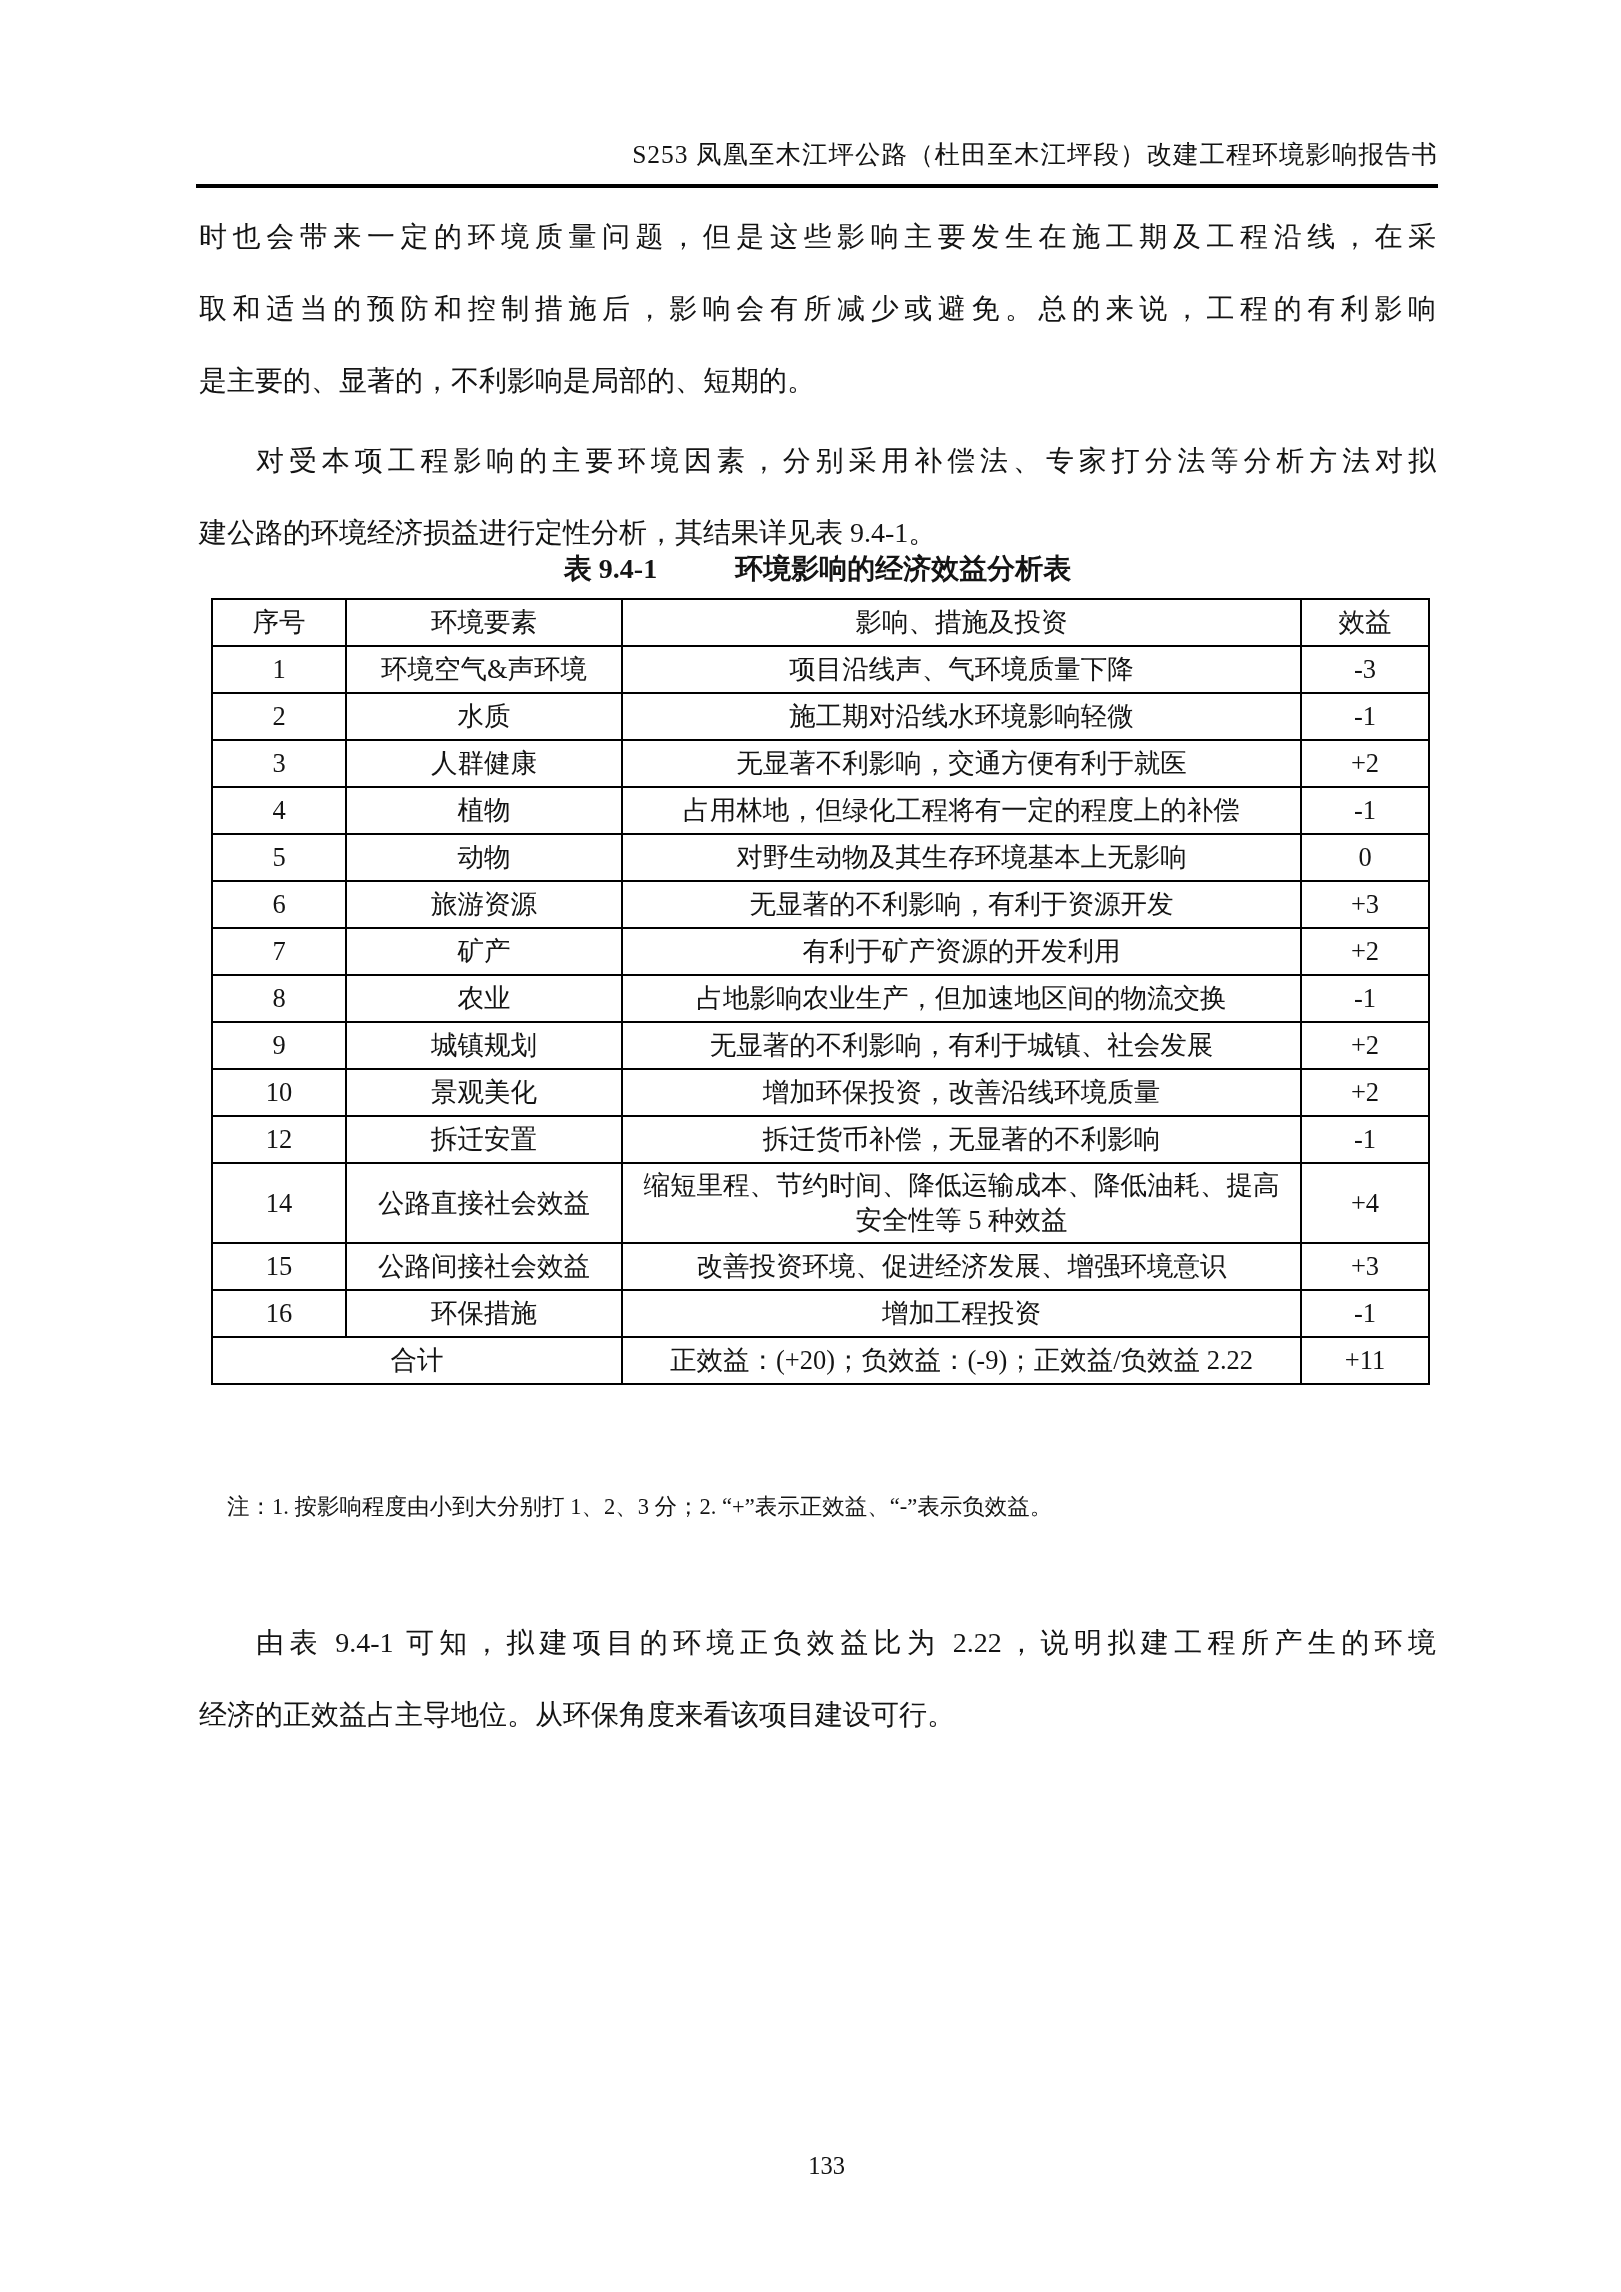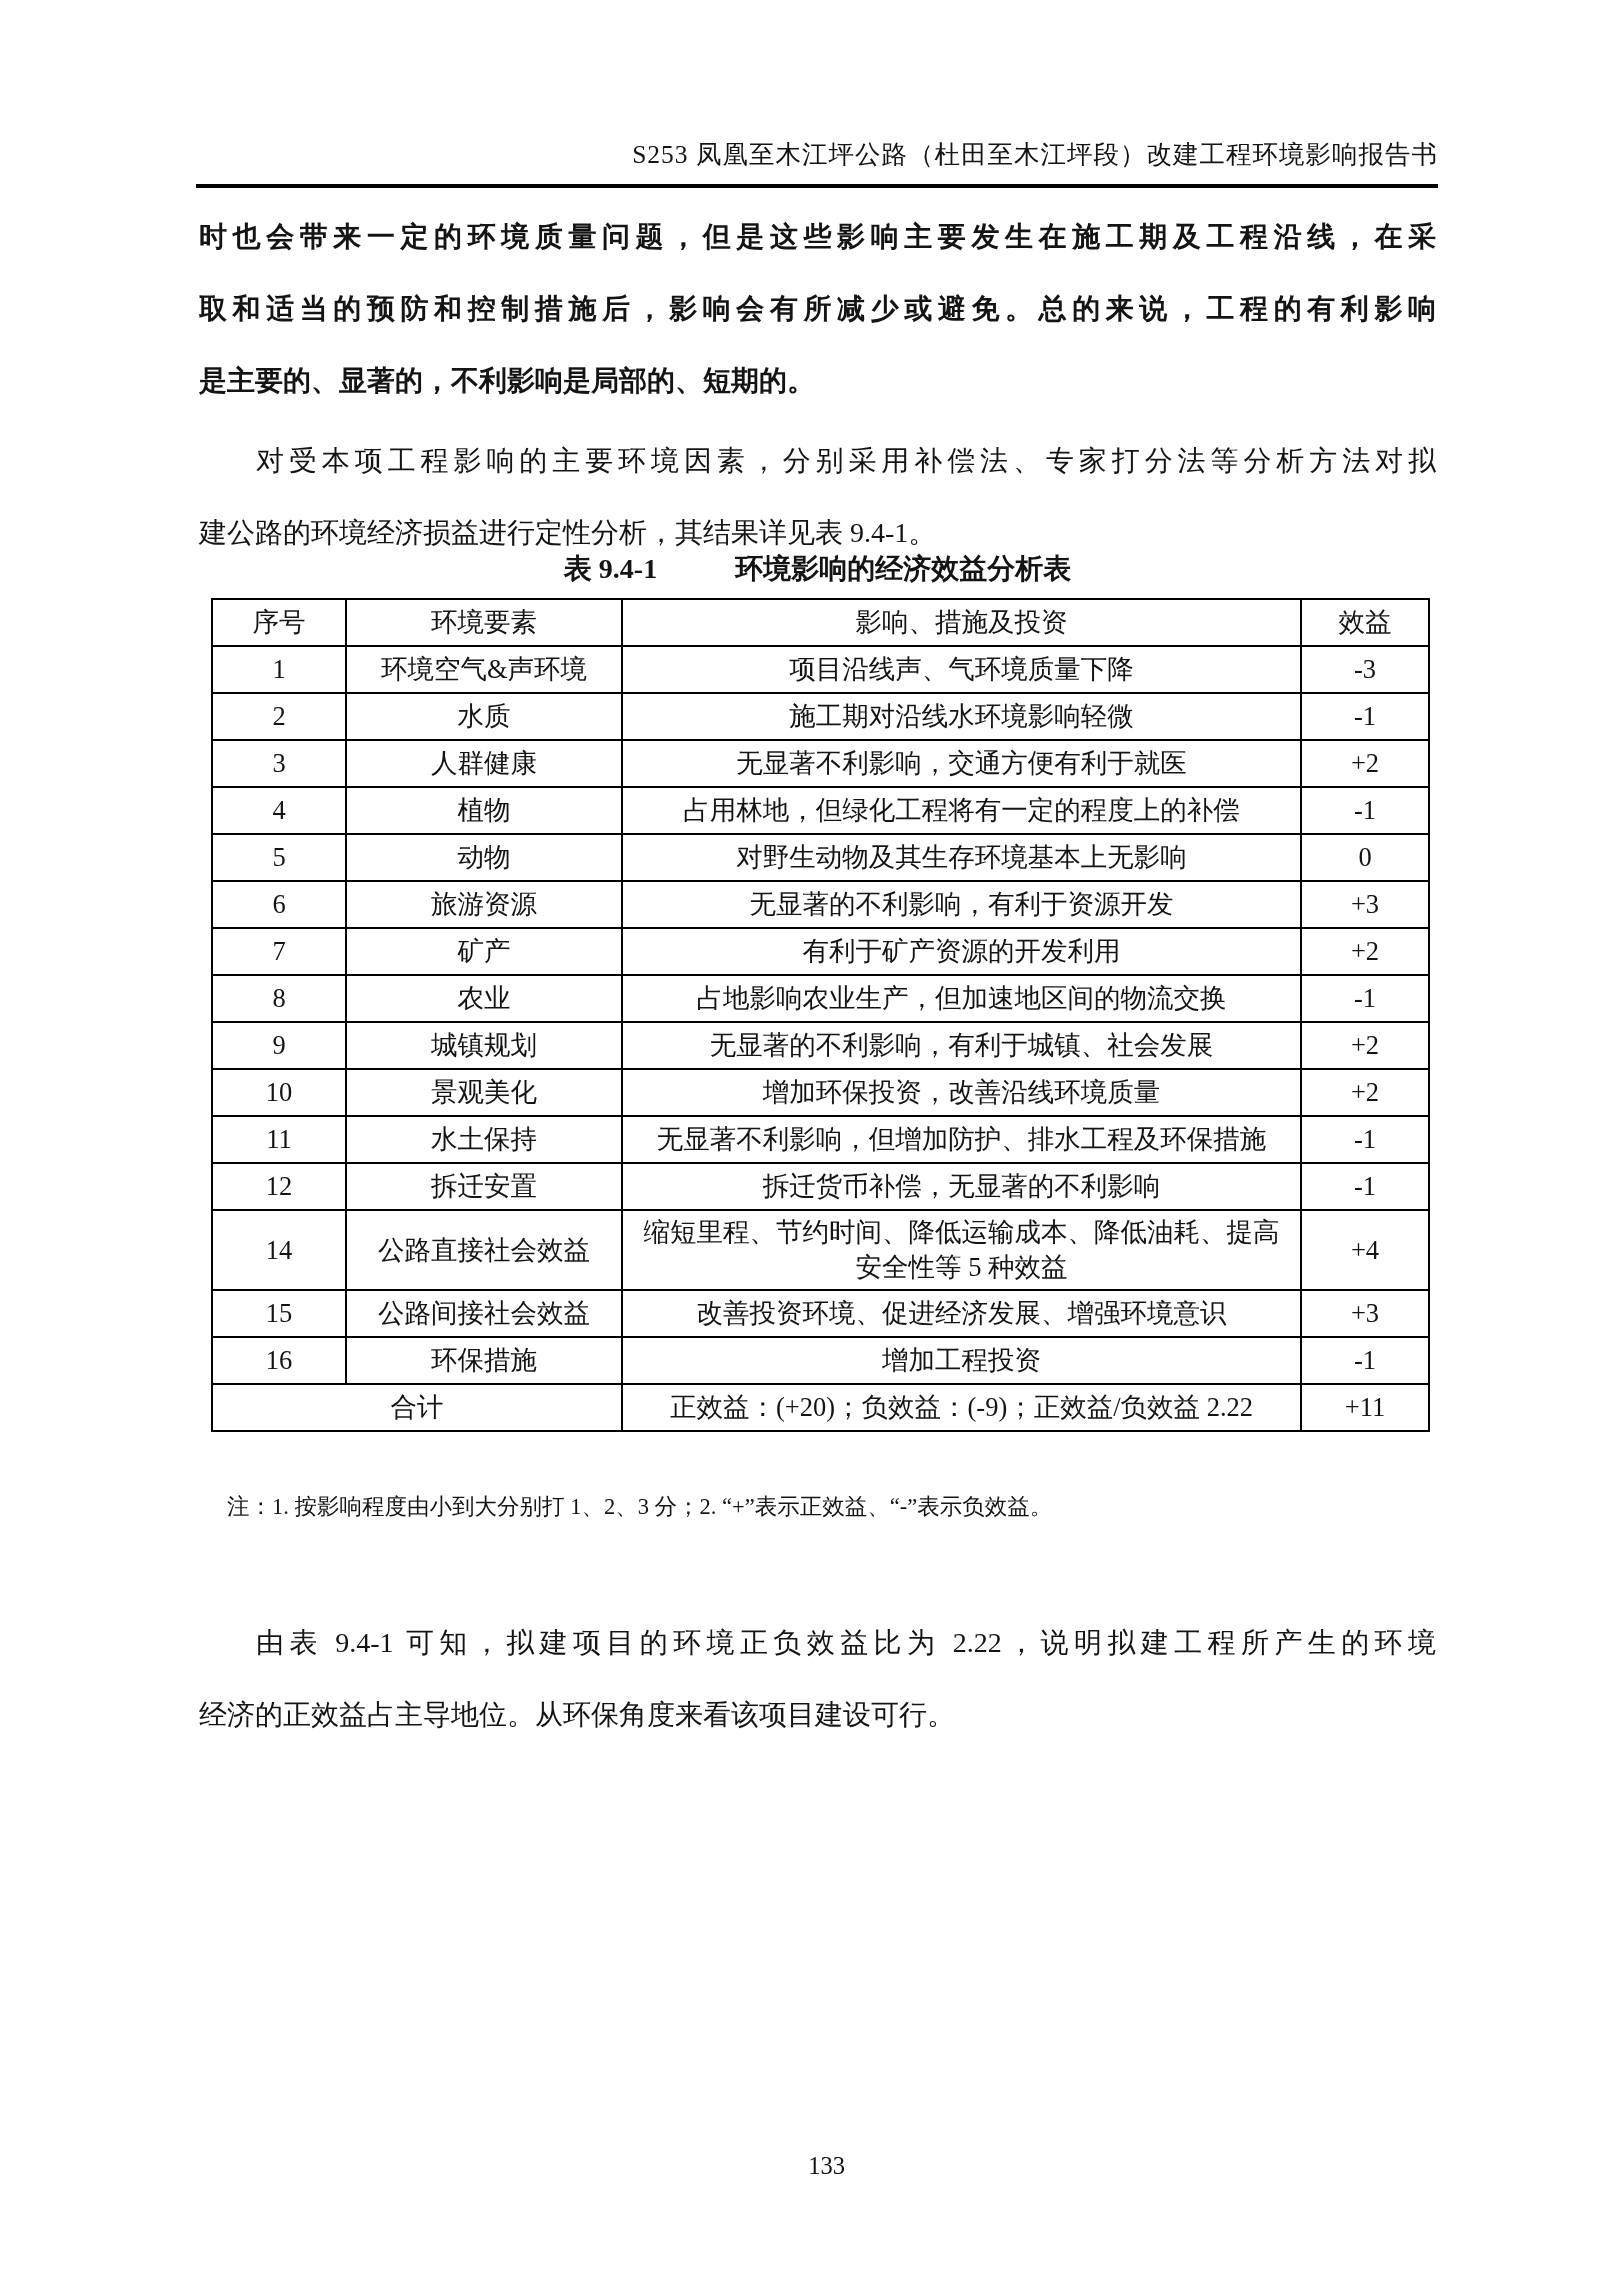--- a/index.html
+++ b/index.html
@@ -14,21 +14,21 @@
   .header-title{
     position:absolute;top:138px;right:183px;
     font-size:25.5px;line-height:33px;letter-spacing:1px;white-space:nowrap;
   }
   .header-rule{
     position:absolute;top:184px;left:196px;width:1242px;height:3.9px;background:#000;
   }
 
   
   .para{position:absolute;left:199px;width:1237px;font-size:28px;line-height:72px;}
-  .p1{top:201px;font-weight:bold;}
+  .p1{top:201px;}
   .p2{top:425px;}
   .p3{top:1607px;}
   .jline{text-align:justify;text-align-last:justify;}
   .jline.last{text-align-last:auto;}
   .jline.indent{text-indent:57px;}
 
   
   .caption{
     position:absolute;top:549px;left:199px;width:1237px;
     text-align:center;font-weight:bold;font-size:28px;line-height:39px;
@@ -157,26 +157,20 @@
           <td>无显著的不利影响，有利于城镇、社会发展</td>
           <td>+2</td>
         </tr>
         <tr>
           <td>10</td>
           <td>景观美化</td>
           <td>增加环保投资，改善沿线环境质量</td>
           <td>+2</td>
         </tr>
         <tr>
-          <td>11</td>
-          <td>水土保持</td>
-          <td>无显著不利影响，但增加防护、排水工程及环保措施</td>
-          <td>-1</td>
-        </tr>
-        <tr>
           <td>12</td>
           <td>拆迁安置</td>
           <td>拆迁货币补偿，无显著的不利影响</td>
           <td>-1</td>
         </tr>
         <tr class="tall">
           <td>14</td>
           <td>公路直接社会效益</td>
           <td>缩短里程、节约时间、降低运输成本、降低油耗、提高安全性等 5 种效益</td>
           <td>+4</td>

